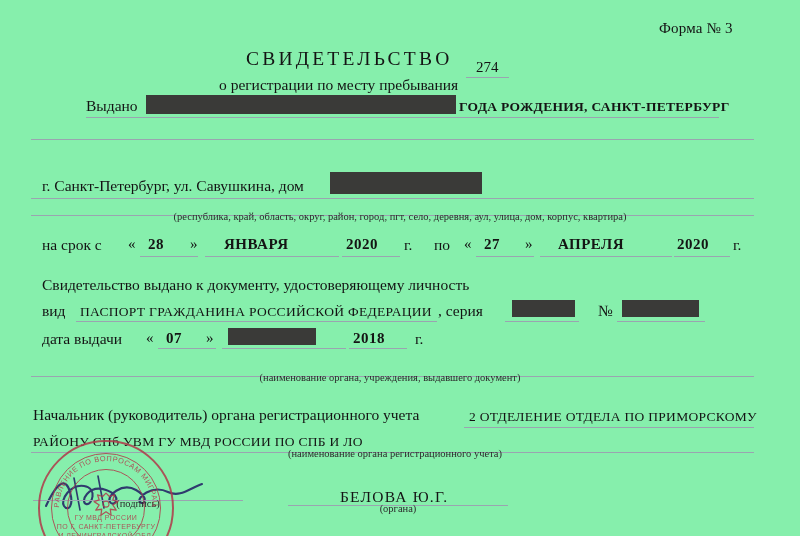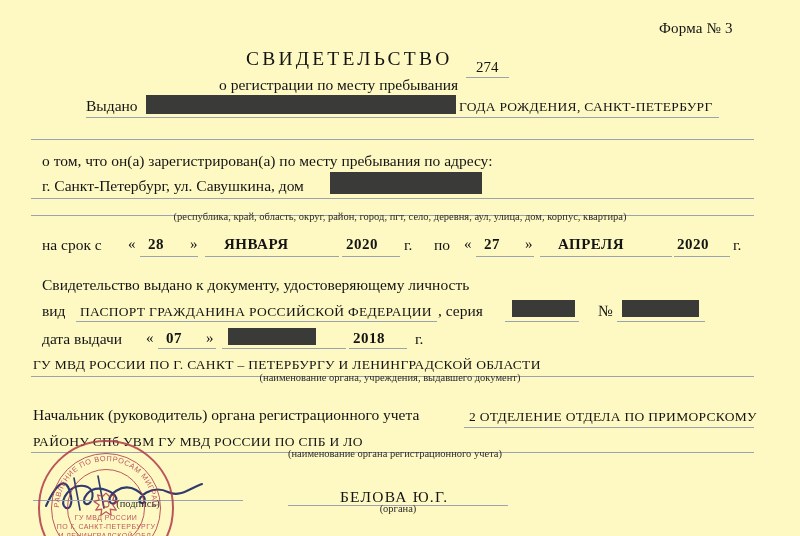--- a/index.html
+++ b/index.html
@@ -12,21 +12,21 @@
     height: 536px;
     font-family: "Liberation Serif", serif;
     color: #1a1a1a;
     position: relative;
     overflow: hidden;
   }
   .page {
     position: relative;
     width: 800px;
     height: 536px;
-    background: #fef9c3;
+    background: #86efac;
   }
   .rule {
     position: absolute;
     height: 0;
     border-bottom: 1px solid #9aa4b0;
   }
   .redact {
     position: absolute;
     background: #3a3a38;
   }
@@ -131,26 +131,25 @@
 <div class="page">
 
   <div class="txt form-no" style="left:659px; top:20px;">Форма № 3</div>
 
   <div class="txt title-main" style="left:246px; top:48px;">СВИДЕТЕЛЬСТВО</div>
   <div class="txt serial" style="left:466px; top:51px;margin-top:8px;">274</div>
   <div class="txt title-sub" style="left:219px; top:76px;">о регистрации по месту пребывания</div>
 
   <div class="txt body-txt" style="left:86px; top:97px;">Выдано</div>
   <div class="redact" style="left:146px; top:95px; width:310px; height:19px;"></div>
-  <div class="txt upper-txt" style="left:459px; top:99px;">ГОДА РОЖДЕНИЯ, САНКТ-ПЕТЕРБУРГ</div>
+  <div class="txt upper-txt" style="left:459px; top:99px;font-weight:bold;">ГОДА РОЖДЕНИЯ, САНКТ-ПЕТЕРБУРГ</div>
   <div class="rule" style="left:86px; top:117px; width:633px;"></div>
 
   <div class="rule" style="left:31px; top:139px; width:723px;"></div>
 
-  <div class="txt body-txt" style="left:42px; top:152px;">о том, что он(а) зарегистрирован(а) по месту пребывания по адресу:</div>
 
   <div class="txt body-txt" style="left:42px; top:177px;">г. Санкт-Петербург, ул. Савушкина, дом</div>
   <div class="redact" style="left:330px; top:172px; width:152px; height:22px;"></div>
   <div class="rule" style="left:31px; top:198px; width:723px;"></div>
   <div class="rule" style="left:31px; top:215px; width:723px;"></div>
   <div class="caption" style="left:150px; top:211px; width:500px;">(республика, край, область, округ, район, город, пгт, село, деревня, аул, улица, дом, корпус, квартира)</div>
 
   <div class="txt body-txt" style="left:42px; top:236px;">на срок с</div>
   <div class="txt quote" style="left:128px; top:236px;">«</div>
   <div class="txt date-val" style="left:148px; top:236px;">28</div>
@@ -189,21 +188,20 @@
   <div class="txt quote" style="left:146px; top:330px;">«</div>
   <div class="txt date-val" style="left:166px; top:330px;">07</div>
   <div class="txt quote" style="left:206px; top:330px;">»</div>
   <div class="redact" style="left:228px; top:328px; width:88px; height:17px;"></div>
   <div class="txt date-val" style="left:353px; top:330px;">2018</div>
   <div class="txt body-txt" style="left:415px; top:330px;">г.</div>
   <div class="rule" style="left:158px; top:348px; width:58px;"></div>
   <div class="rule" style="left:222px; top:348px; width:124px;"></div>
   <div class="rule" style="left:349px; top:348px; width:58px;"></div>
 
-  <div class="txt upper-txt" style="left:33px; top:357px;">ГУ  МВД  РОССИИ  ПО  Г. САНКТ – ПЕТЕРБУРГУ  И  ЛЕНИНГРАДСКОЙ ОБЛАСТИ</div>
   <div class="rule" style="left:31px; top:376px; width:723px;"></div>
   <div class="caption" style="left:180px; top:372px; width:420px;">(наименование органа, учреждения, выдавшего документ)</div>
 
   <div class="txt body-txt" style="left:33px; top:406px;">Начальник (руководитель) органа регистрационного учета</div>
   <div class="txt upper-txt" style="left:469px; top:409px;">2 ОТДЕЛЕНИЕ ОТДЕЛА  ПО ПРИМОРСКОМУ</div>
   <div class="rule" style="left:464px; top:427px; width:290px;"></div>
   <div class="txt upper-txt" style="left:33px; top:434px;">РАЙОНУ СПб УВМ  ГУ  МВД  РОССИИ  ПО СПБ  И  ЛО</div>
   <div class="rule" style="left:31px; top:452px; width:723px;"></div>
   <div class="caption" style="left:250px; top:448px; width:290px;">(наименование органа регистрационного учета)</div>
 

